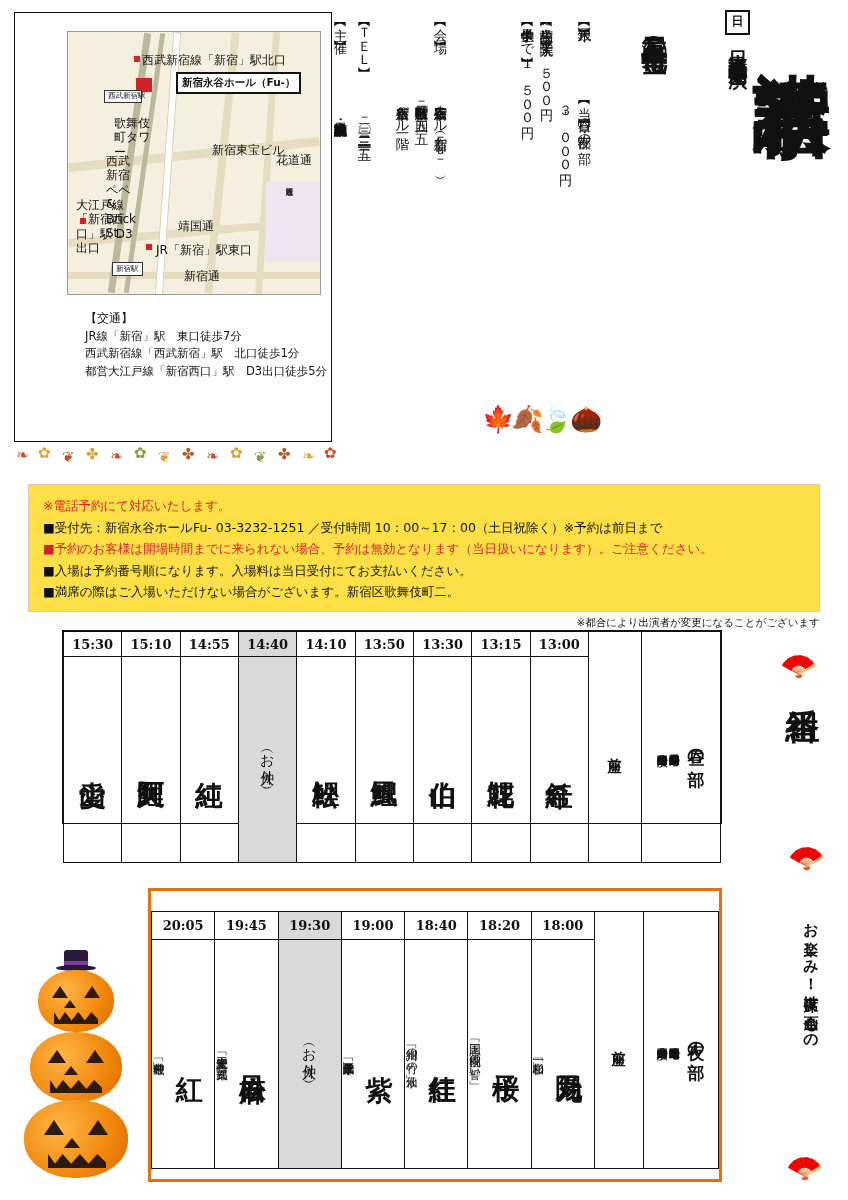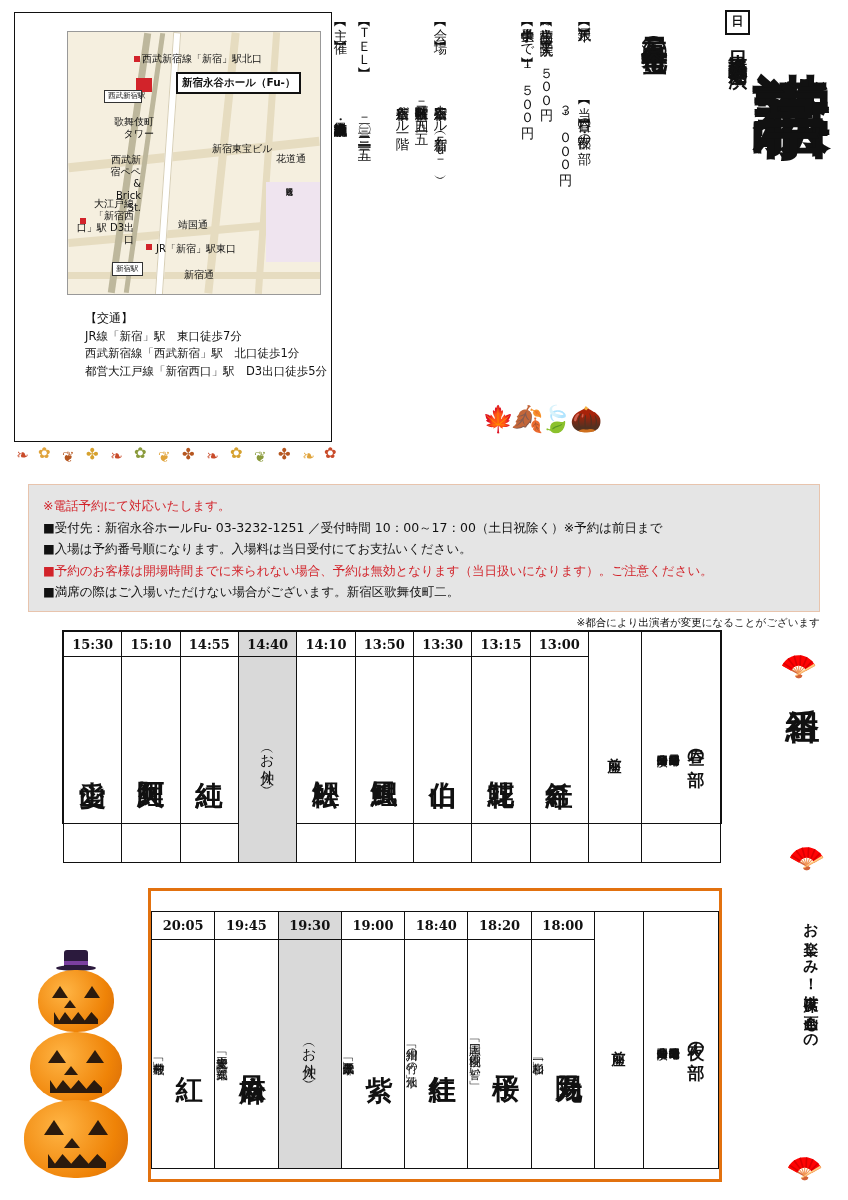--- a/index.html
+++ b/index.html
@@ -62,21 +62,21 @@
     background:#fff;
   }
   .map-img{
     position:absolute;left:52px;top:18px;width:252px;height:262px;
     background:#f5efdf;border:1px solid #999;overflow:hidden;
   }
   .road{position:absolute;background:#fff;border:1px solid #d8cfb5;}
   .road2{position:absolute;background:#e6dcc0;}
   .rail{position:absolute;background:#bdb79c;}
   .parkarea{position:absolute;background:#efe4ef;}
-  .mlabel{position:absolute;font-size:10px;white-space:nowrap;color:#111;text-align:right;}
+  .mlabel{position:absolute;font-size:12px;white-space:nowrap;color:#111;}
   .mlabel-v{position:absolute;font-size:7.5px;writing-mode:vertical-rl;text-orientation:upright;color:#111;}
   .mstation{position:absolute;border:1px solid #333;background:#fff;font-size:7.5px;padding:1px 3px;white-space:nowrap;}
   .mdot{position:absolute;width:6px;height:6px;background:#d2232a;}
   .mhall{position:absolute;background:#fff;border:2px solid #111;font-size:10.5px;font-weight:bold;padding:2px 4px;white-space:nowrap;}
   .mredbox{position:absolute;background:#d2232a;}
 
   .access{
     position:absolute;left:70px;top:296px;width:250px;
     font-size:11.5px;line-height:1.55;
   }
@@ -92,21 +92,21 @@
 
   
   .leaf-row{position:absolute;left:14px;top:444px;width:330px;height:26px;}
   .leaf{position:absolute;font-size:15px;}
 
   .autumn-cluster{position:absolute;left:482px;top:404px;font-size:26px;letter-spacing:-3px;}
 
   
   .notice{
     position:absolute;left:28px;top:484px;width:792px;height:128px;
-    background:#e5e5e5;border:1px solid #e8c4ad;box-sizing:border-box;
+    background:#fde047;border:1px solid #e8c4ad;box-sizing:border-box;
     padding:10px 14px;
   }
   .notice .l{font-size:12.5px;line-height:1.72;}
   .red{color:#d2232a;}
 
   .note-right{
     position:absolute;right:28px;top:616px;font-size:10.5px;color:#111;
   }
 
   
@@ -267,22 +267,22 @@
     </div>
 
     <div class="autumn-cluster">
       <span style="color:#c94b2a;">🍁</span><span style="color:#e0a33a;">🍂</span><span style="color:#8a9a3b;">🍃</span><span style="color:#b5561f;">🌰</span>
     </div>
   </div>
 
   <div class="notice">
     <div class="l red">※電話予約にて対応いたします。</div>
     <div class="l">■受付先：新宿永谷ホールFu-  03-3232-1251 ／受付時間 10：00～17：00（土日祝除く）※予約は前日まで</div>
+    <div class="l red">■予約のお客様は開場時間までに来られない場合、予約は無効となります（当日扱いになります）。ご注意ください。</div>
     <div class="l">■入場は予約番号順になります。入場料は当日受付にてお支払いください。</div>
-    <div class="l red">■予約のお客様は開場時間までに来られない場合、予約は無効となります（当日扱いになります）。ご注意ください。</div>
     <div class="l">■満席の際はご入場いただけない場合がございます。新宿区歌舞伎町二。</div>
   </div>
 
   <div class="note-right">※都合により出演者が変更になることがございます</div>
 
   <div class="prog-day">
     <table class="prog">
       <tbody>
           <tr class="time-row">
         <td>15:30</td>

